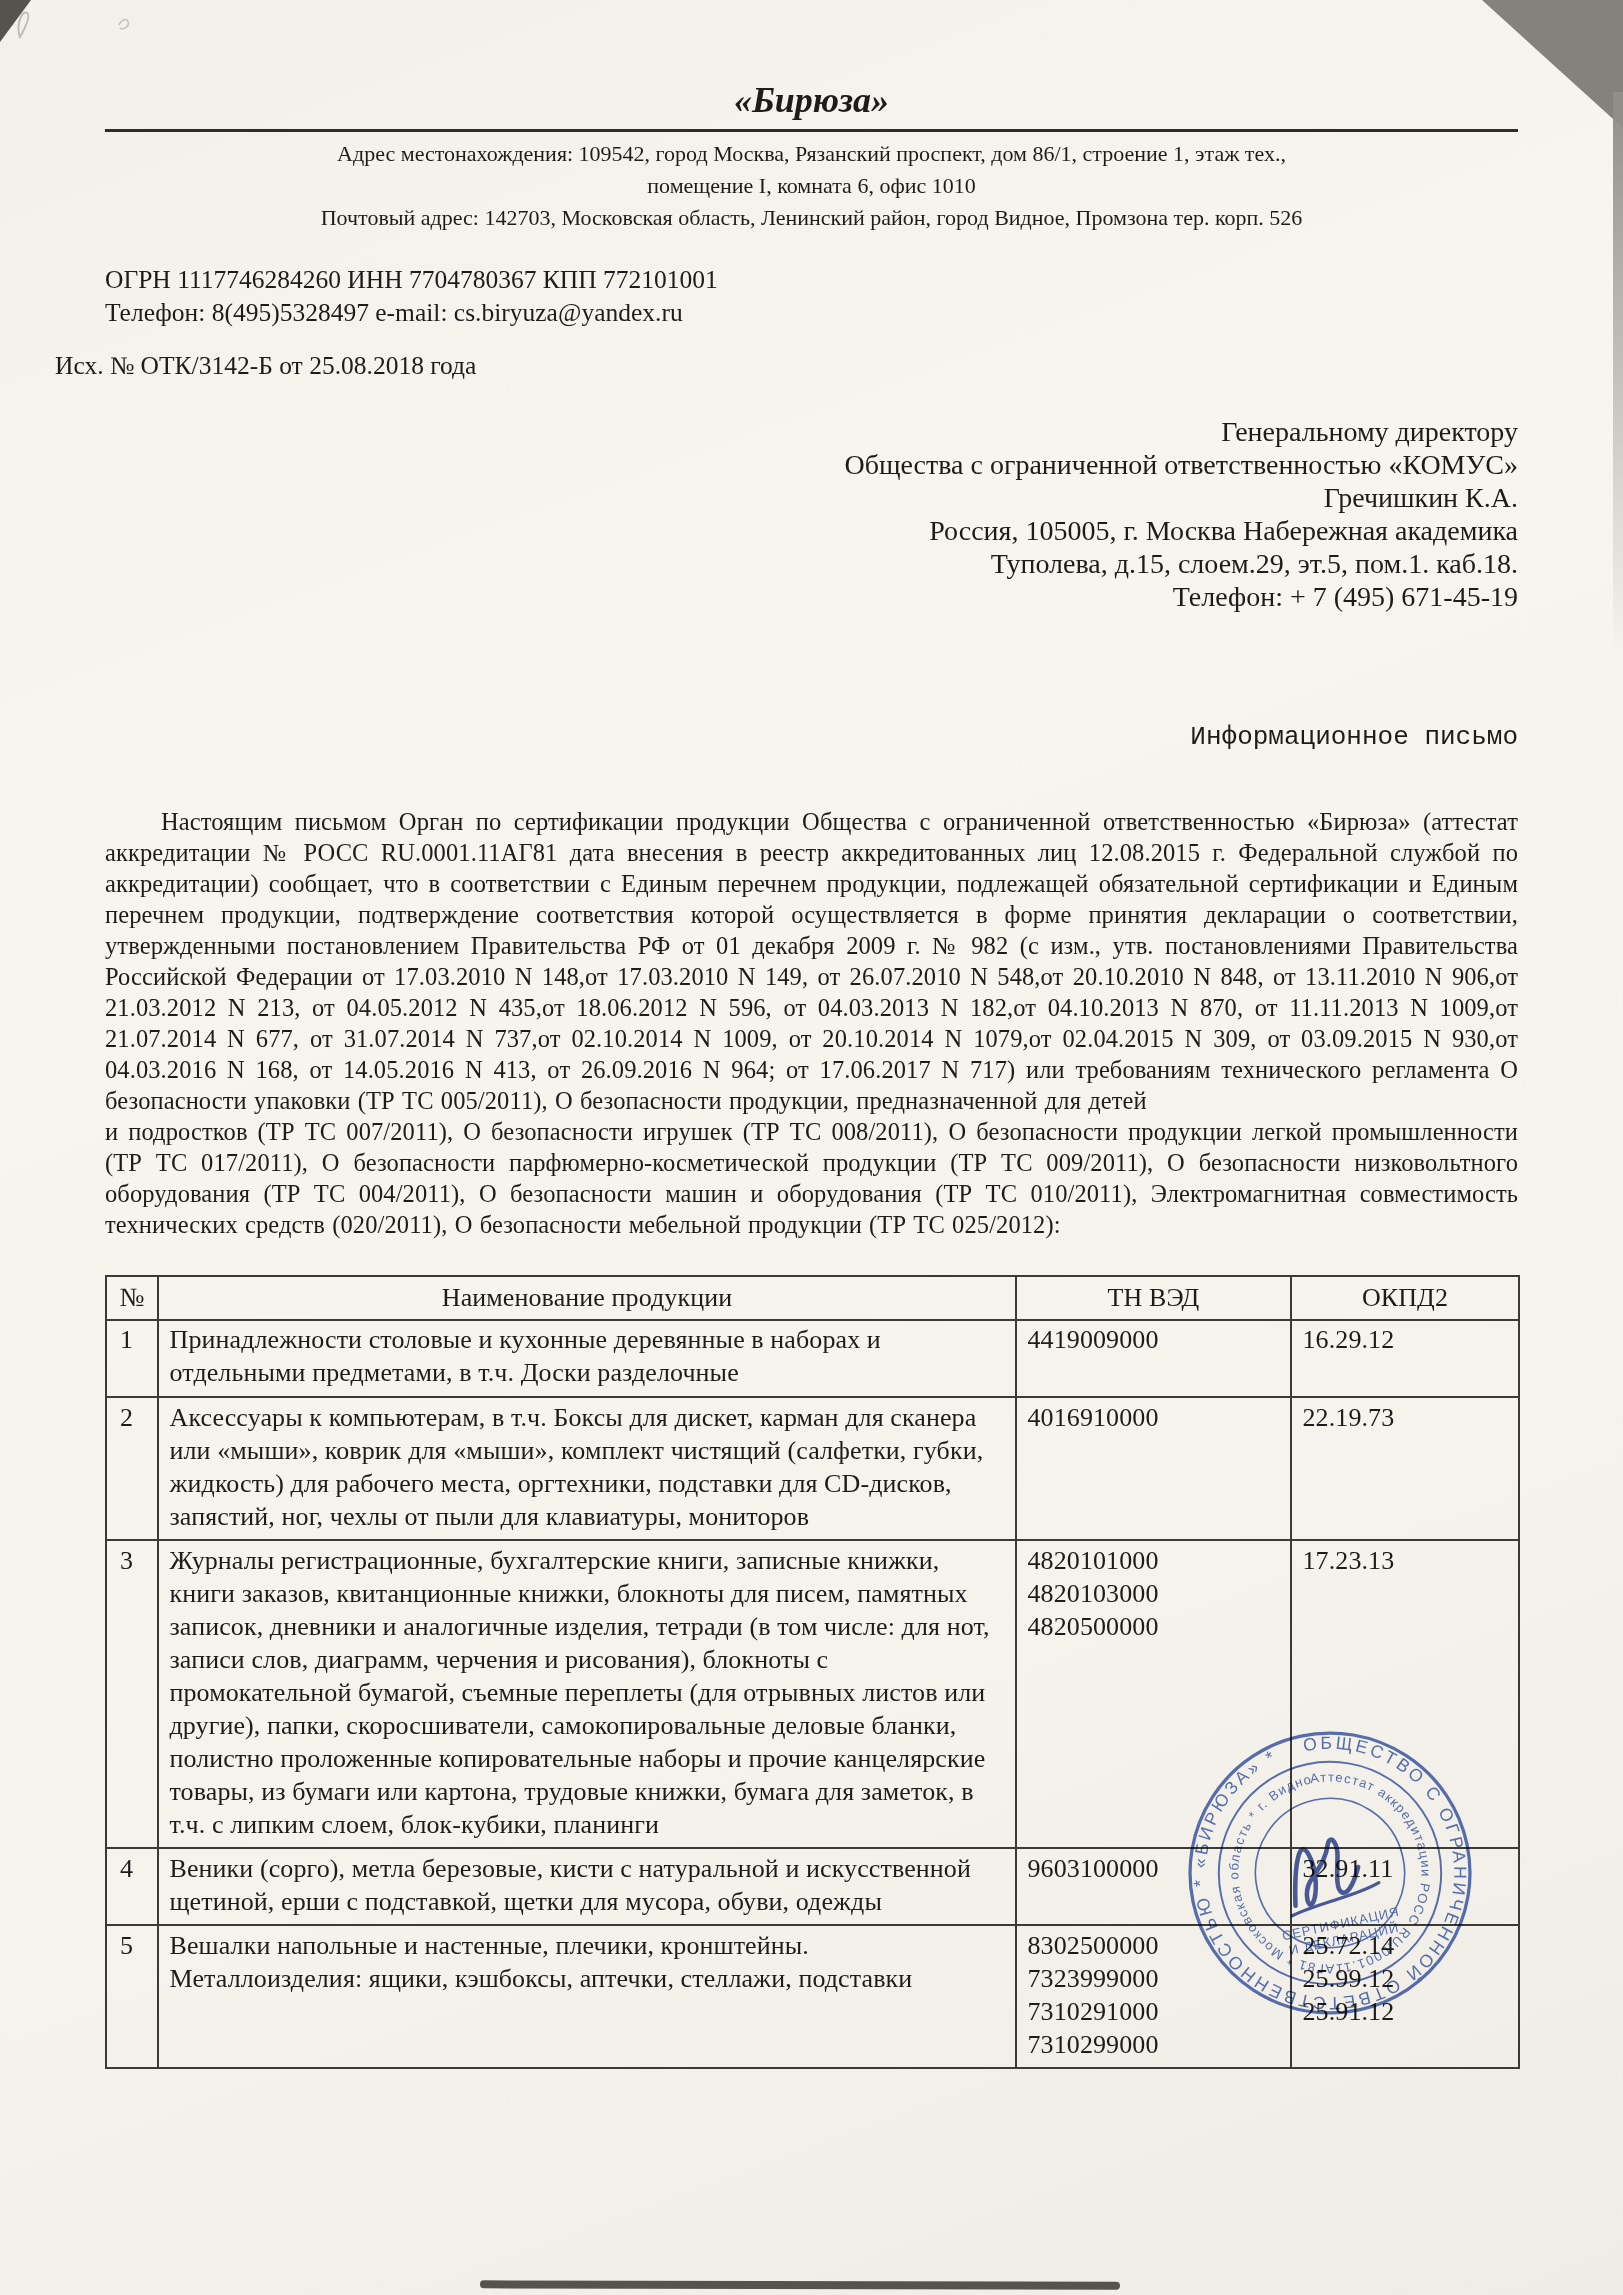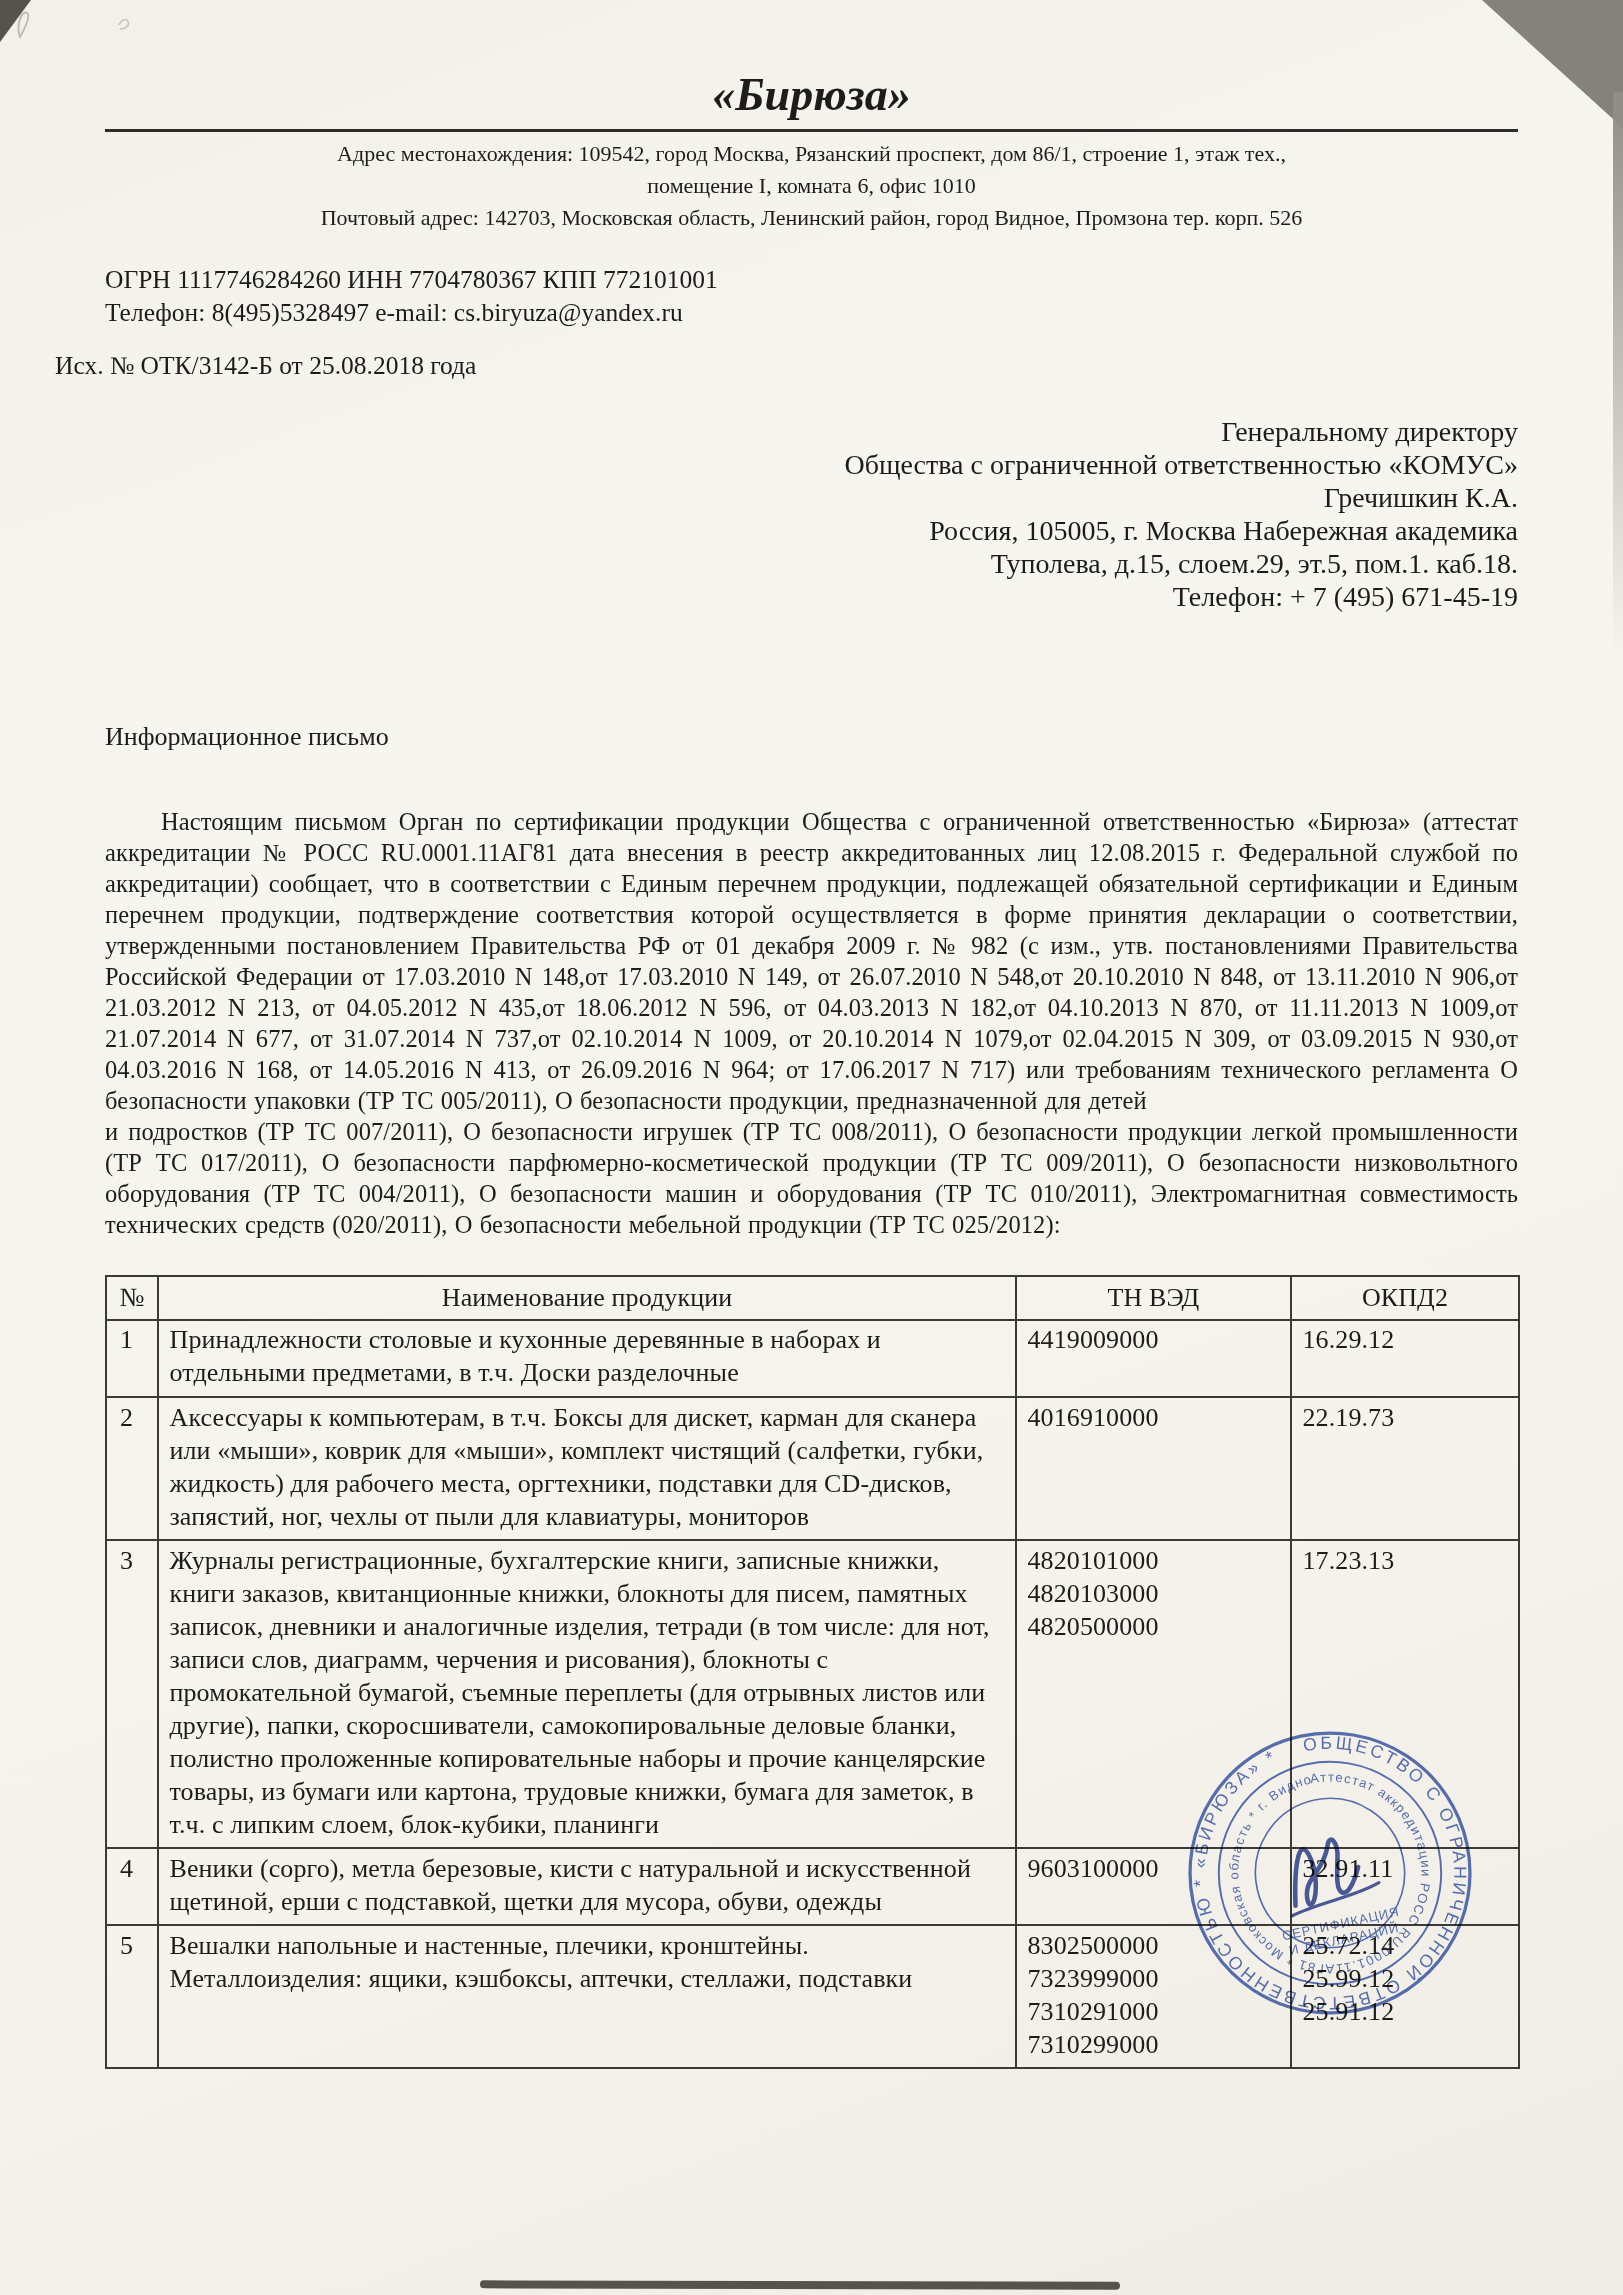--- a/index.html
+++ b/index.html
@@ -19,28 +19,28 @@
   .corner-tr { position:absolute; top:0; right:0; width:0; height:0;
     border-top:128px solid #84827b; border-left:141px solid transparent; }
   .edge-right { position:absolute; top:92px; right:0; width:10.5px; height:563px;
     background:linear-gradient(180deg,#908e86,rgba(144,142,134,0)); }
   .bottom-smudge { position:absolute; left:480px; top:2281px; width:640px; height:7.9px;
     background:#55534c; border-radius:3.9px; transform:rotate(.12deg); }
   .pencil-marks { position:absolute; left:9.2px; top:5.2px; width:275px; height:52px; opacity:.55; }
 
   
   .company-name  { text-align:center; font-size:37px; font-weight:bold; font-style:italic; letter-spacing:0.7px; }
-  .company-brand { text-align:center; font-size:46px; font-weight:bold; font-style:italic; margin-top:0; }
+  .company-brand { text-align:center; font-size:36px; font-weight:bold; font-style:italic; margin-top:11px; }
   .rule { border-bottom:3.9px solid #2f2d29; margin-top:7.9px; }
   .addr-block { margin-top:6.5px; text-align:center; font-size:22px; line-height:32px; }
   .reg-block  { margin-top:29px; text-align:left; font-size:25.5px; line-height:33px; }
   .outgoing   { margin-top:22px; margin-left:-50px; font-size:25.5px; }
   .recipient  { margin-top:34px; text-align:right; font-size:28px; line-height:33px; }
 
-  .letter-title { margin-top:109px; text-align:left; font-size:26px; }
+  .letter-title { margin-top:109px; text-align:right; font-size:26px;font-family:Liberation Mono, monospace; }
   .body-text {
     margin-top:54px; font-size:24.5px; line-height:31px;
     text-align:justify; text-indent:56px; white-space:pre-line;
     letter-spacing:0.1px; word-spacing:1px;
   }
 
   
   table.products { margin-top:35px; width:1414px; border-collapse:collapse; table-layout:fixed;
     font-size:26px; line-height:33px; letter-spacing:0.1px; }
   .products th, .products td { border:2px solid #3c3a36; vertical-align:top; }

